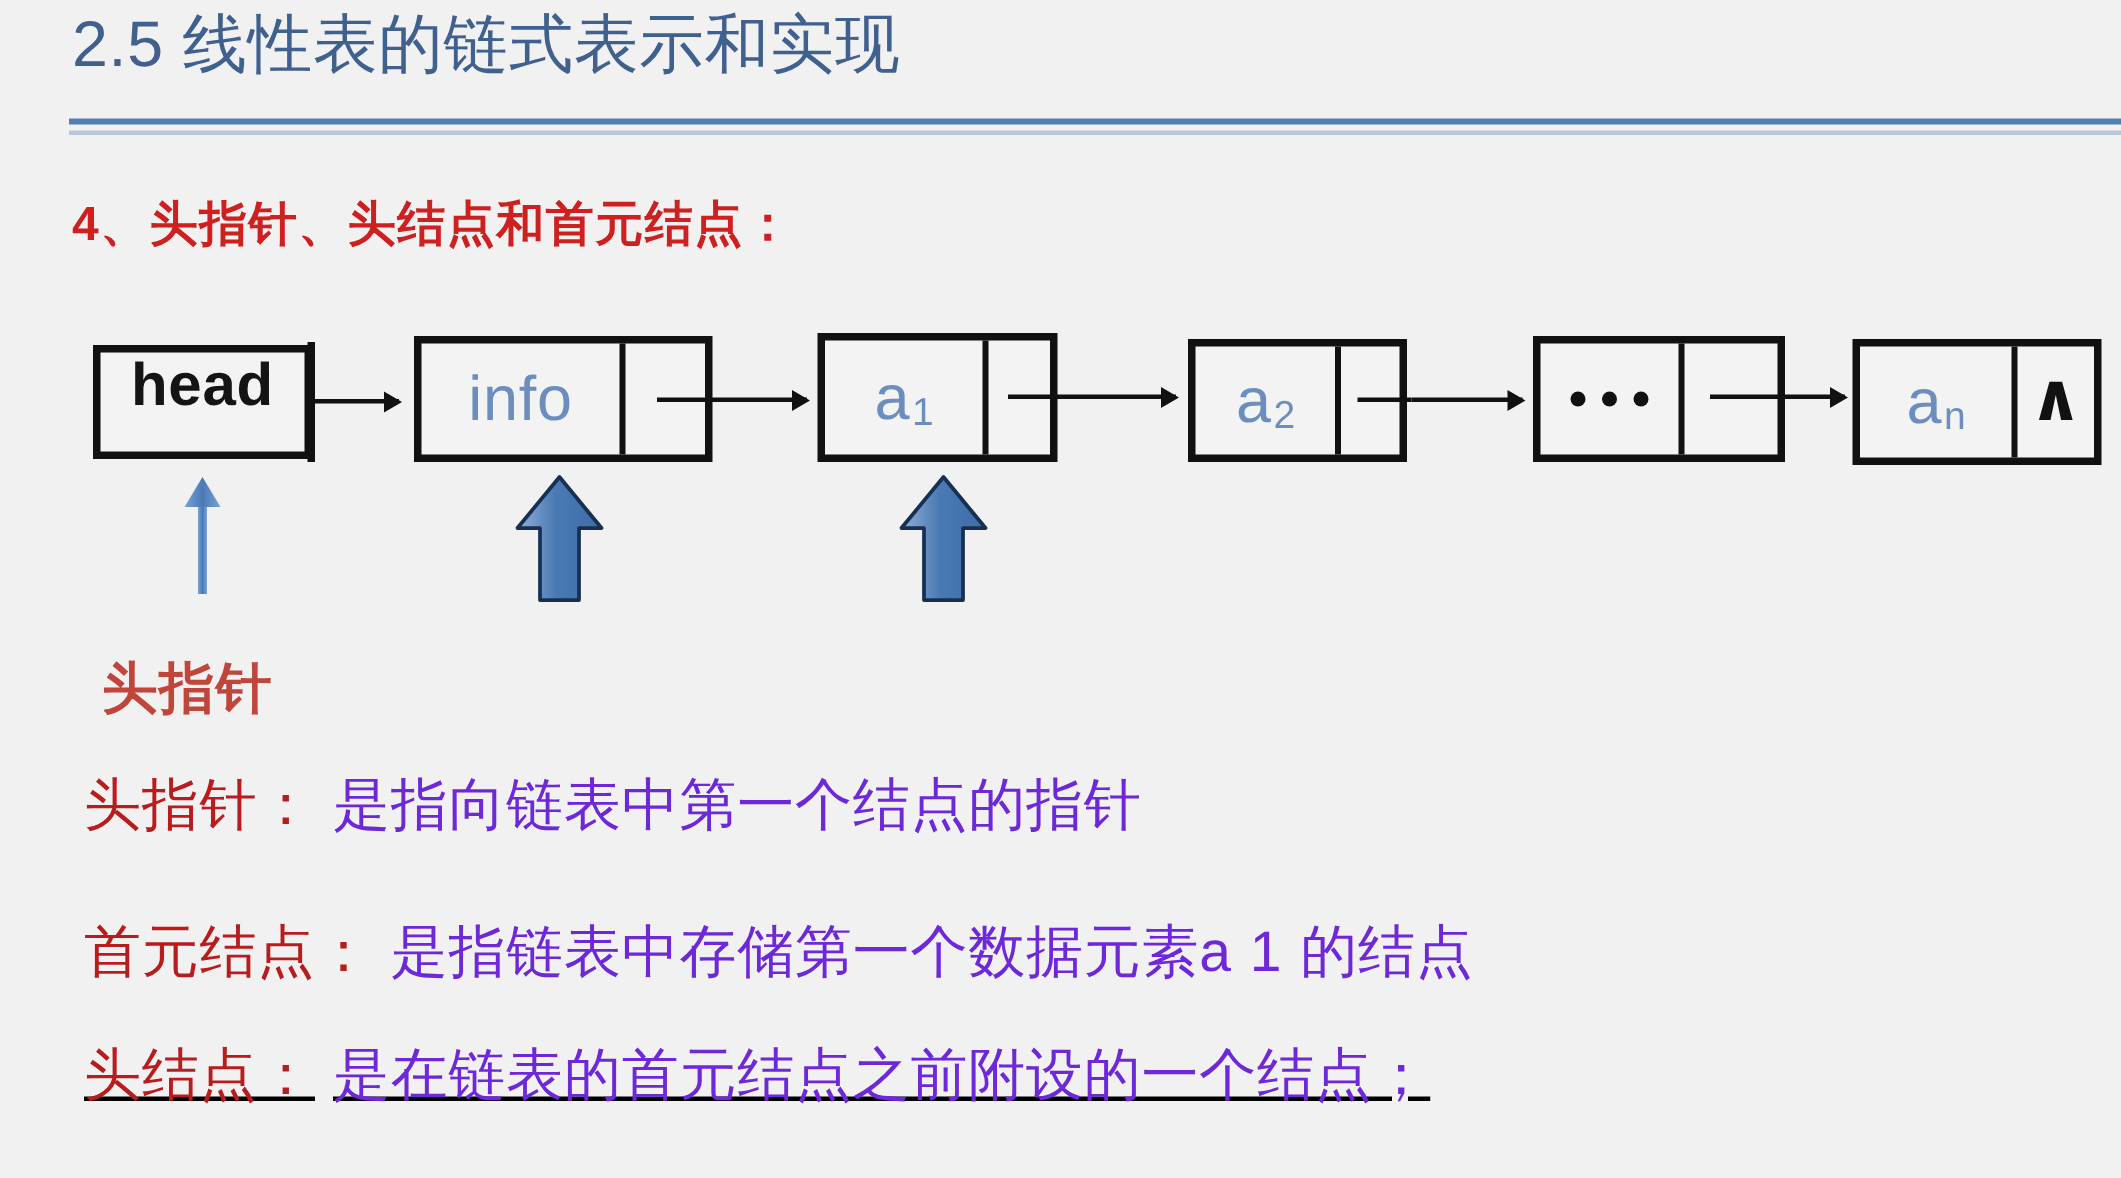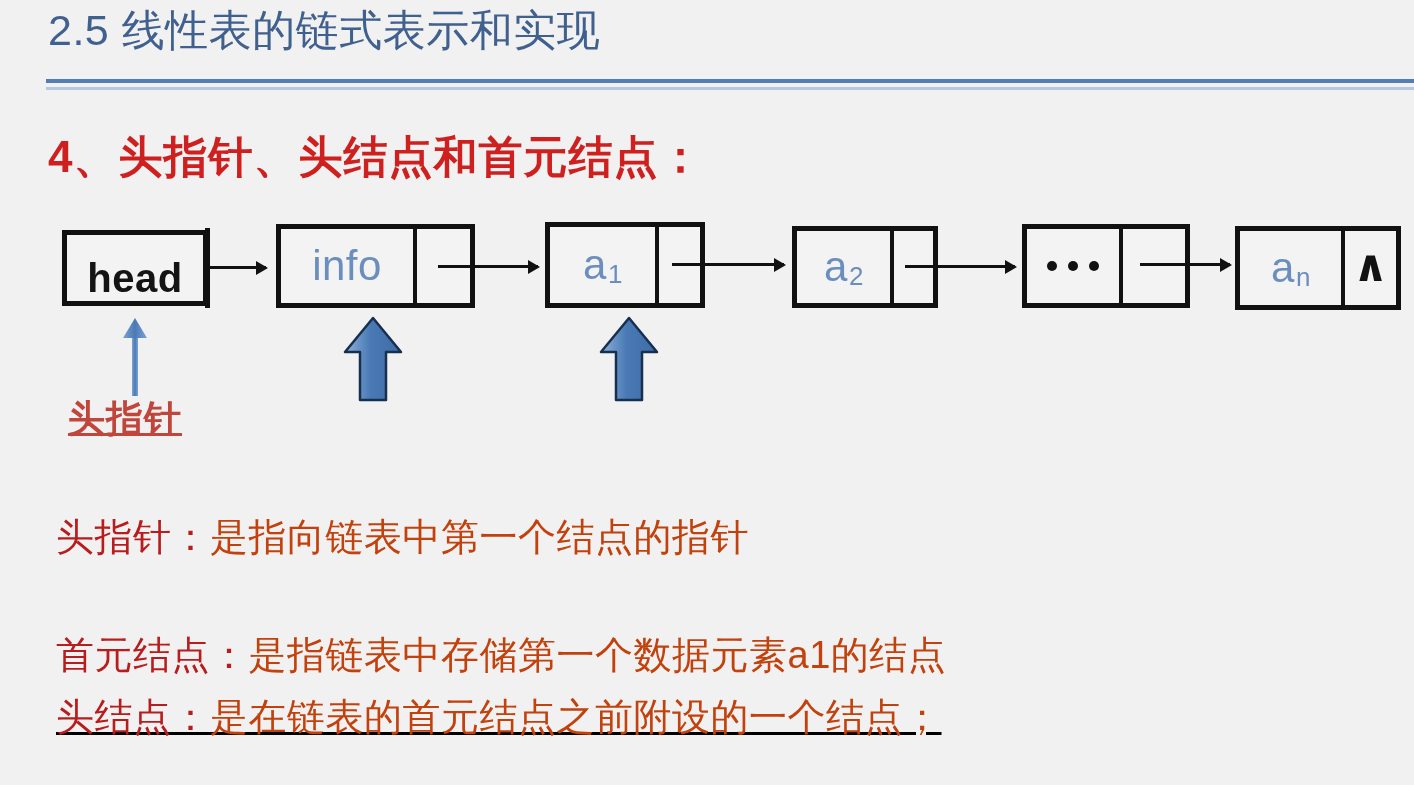--- a/index.html
+++ b/index.html
@@ -48,21 +48,21 @@
     top: 87px;
     height: 3px;
     background: #b9c7de;
   }
 
   
   .section-heading {
     position: absolute;
     left: 48px;
     top: 128px;
-    font-size: 44px;
+    font-size: 32px;
     font-weight: 700;
     color: #cf2020;
     white-space: nowrap;
     letter-spacing: 1px;
   }
 
   
   .diagram {
     position: absolute;
     left: 0;
@@ -108,21 +108,21 @@
   .head-box {
     position: absolute;
     left: 62px;
     top: 230px;
     width: 146px;
     height: 76px;
     box-sizing: border-box;
     border: 5px solid #111111;
     background: #f3f3f3;
     display: flex;
-    align-items: flex-end;
+    align-items: flex-start;
     justify-content: center;
     font-size: 40px;
     font-weight: 700;
     color: #141414;
     letter-spacing: 0.5px;
   }
   .head-tick {
     position: absolute;
     left: 205px;
     top: 228px;
@@ -199,22 +199,23 @@
     position: absolute;
     white-space: nowrap;
     font-size: 38px;
     line-height: 1;
   }
   .def-term {
     color: #b91c1c;
     letter-spacing: 0.5px;
   }
   .def-body {
-    color: #c2410c;
-    letter-spacing: 0.5px;
+    color: #6d28d9;
+    letter-spacing: 0.5px;
+    margin-left: 12px;
   }
 </style>
 </head>
 <body>
 
 <div class="slide">
 
   <div class="slide-title">2.5 线性表的链式表示和实现</div>
   <div class="title-rule-thick"></div>
   <div class="title-rule-thin"></div>
@@ -302,30 +303,30 @@
           <stop offset="100%" stop-color="#3d6ca6"></stop>
         </linearGradient>
       </defs>
       <polygon points="31,2 59,36 44,36 44,84 18,84 18,36 3,36" fill="url(#blockGrad)" stroke="#17304f" stroke-width="2.5" stroke-linejoin="round"></polygon>
     </svg>
 
     <svg class="block-arrow" style="left:598px; top:316px;" width="62" height="86" viewBox="0 0 62 86">
       <polygon points="31,2 59,36 44,36 44,84 18,84 18,36 3,36" fill="url(#blockGrad)" stroke="#17304f" stroke-width="2.5" stroke-linejoin="round"></polygon>
     </svg>
 
-    <div class="callout-label" style="left:68px; top:394px;text-decoration:underline;">
+    <div class="callout-label" style="left:68px; top:434px;">
       <span>头指针</span>
     </div>
   </div>
 
   <div class="def-line" style="left:56px; top:518px;">
     <span class="def-term">头指针：</span><span class="def-body">是指向链表中第一个结点的指针</span>
   </div>
 
-  <div class="def-line" style="left:56px; top:636px;">
+  <div class="def-line" style="left:56px; top:616px;">
     <span class="def-term">首元结点：</span><span class="def-body">是指链表中存储第一个数据元素a</span><span class="def-body sub">1</span><span class="def-body">的结点</span>
   </div>
 
   <div class="def-line" style="left:56px; top:698px;text-decoration:underline;">
     <span class="def-term">头结点：</span><span class="def-body">是在链表的首元结点之前附设的一个结点；</span>
   </div>
 
 </div>
 
 </body></html>

